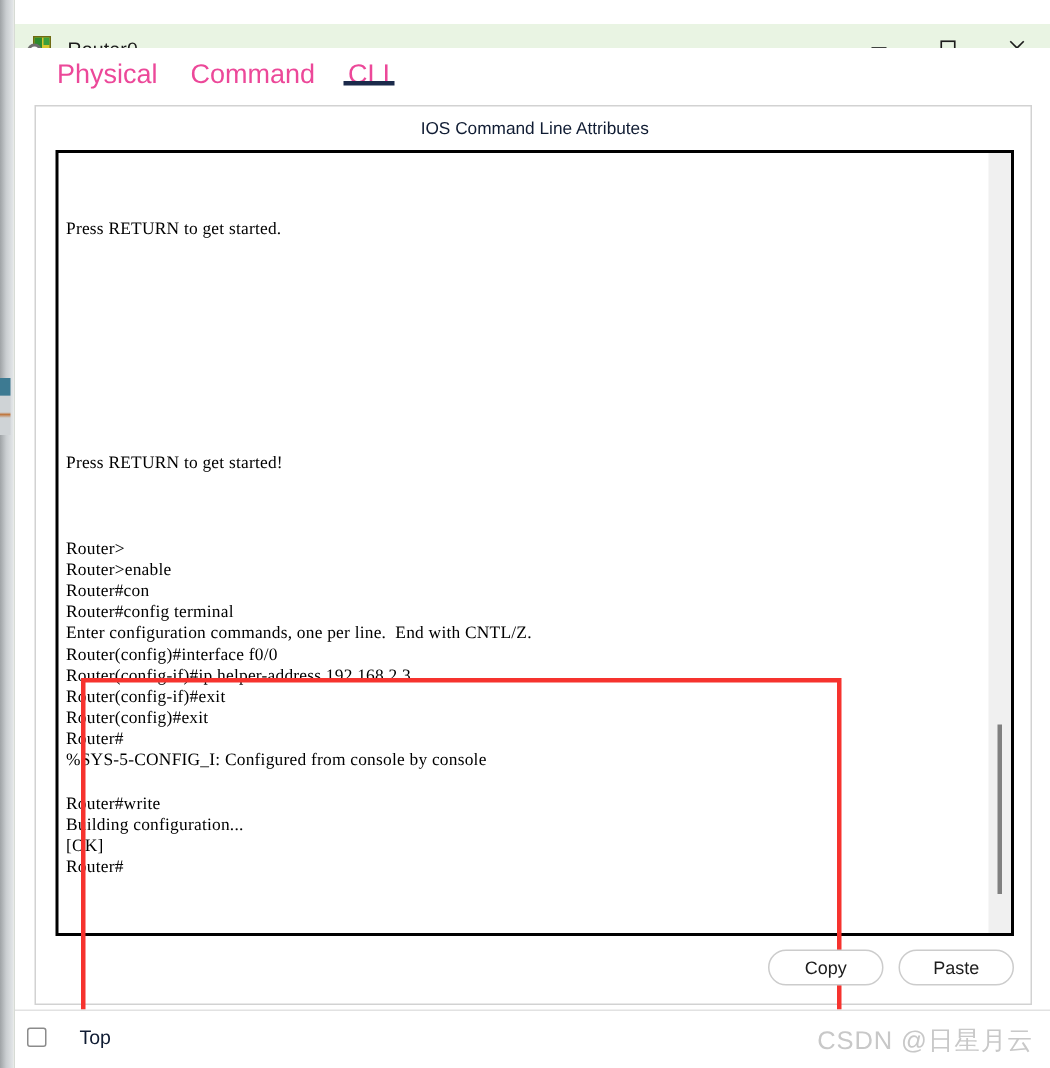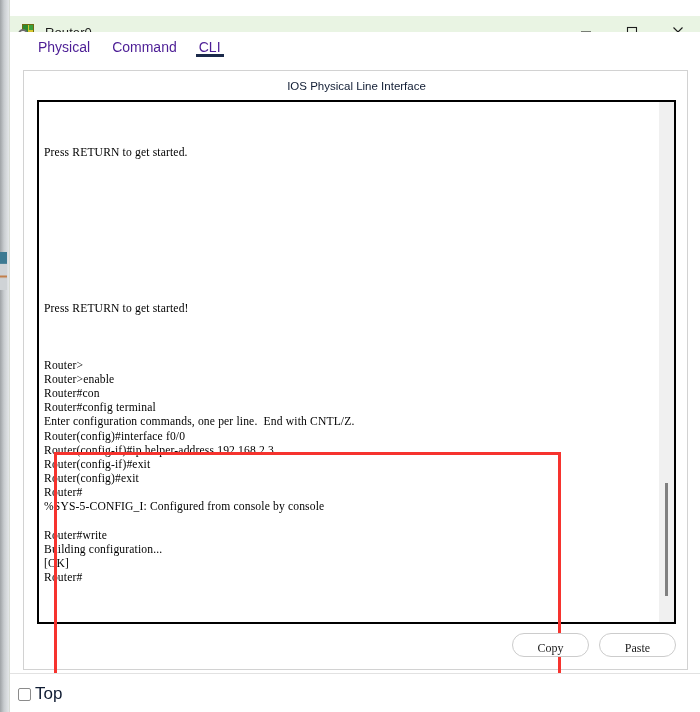--- a/index.html
+++ b/index.html
@@ -118,22 +118,22 @@
     width: 691px; height: 38px;
     background: #ffffff;
     display: flex;
     align-items: flex-start;
     padding-left: 17px;
     border-bottom: 1px solid #ffffff;
   }
   .tab {
     position: relative;
     padding: 7px 11px 0 11px;
-    font-size: 14px;
-    color: #4c1d95;
+    font-size: 18px;
+    color: #ec4899;
     height: 32px;
     white-space: nowrap;
   }
   .tab.active::after {
     content: "";
     position: absolute;
     left: 8px; right: 8px;
     bottom: 7px;
     height: 3px;
     background: #1b2a4a;
@@ -208,23 +208,23 @@
     gap: 10px;
   }
   .btn {
     width: 77px; height: 24px;
     border: 1px solid #cccccc;
     border-radius: 12px;
     background: #ffffff;
     font-size: 12px;
     color: #1c1c1c;
     display: flex;
-    align-items: flex-end;
+    align-items: center;
     justify-content: center;
-    font-family: Liberation Serif, serif;
+    font-family: Liberation Sans, sans-serif;
   }
 
   
   .bottombar {
     position: absolute;
     left: 0; top: 673px;
     width: 691px; height: 39px;
     background: #ffffff;
     border-top: 1px solid #e2e2e2;
   }
@@ -234,22 +234,22 @@
     display: flex;
     align-items: center;
   }
   .cbox {
     width: 13px; height: 13px;
     border: 1px solid #8b8b8b;
     border-radius: 2px;
     background: #ffffff;
   }
   .cblabel {
-    margin-left: 4px;
-    font-size: 17px;
+    margin-left: 22px;
+    font-size: 13px;
     color: #101c33;
   }
   .watermark {
     position: absolute;
     right: 12px; top: 8px;
     font-size: 17px;
     color: #c8c8c8;
     letter-spacing: .6px;
     font-family: "Liberation Sans", "DejaVu Sans", sans-serif;
   }
@@ -301,21 +301,21 @@
       <div class="tab">
         <span>Command</span>
       </div>
       <div class="tab active">
         <span>CLI</span>
       </div>
     </div>
 
     <div class="card">
 
-      <div class="cli-caption">IOS Physical Line Interface</div>
+      <div class="cli-caption">IOS Command Line Attributes</div>
 
       <div class="term-wrap">
         <div class="term-text">
 
 
 Press RETURN to get started.
 
 
 
 
@@ -361,16 +361,17 @@
         </div>
       </div>
 
     </div>
 
     <div class="bottombar">
       <div class="topcheck">
         <div class="cbox"></div>
         <div class="cblabel">Top</div>
       </div>
+      <div class="watermark">CSDN @日星月云</div>
     </div>
 
   </div>
 </div>
 
 </body></html>

